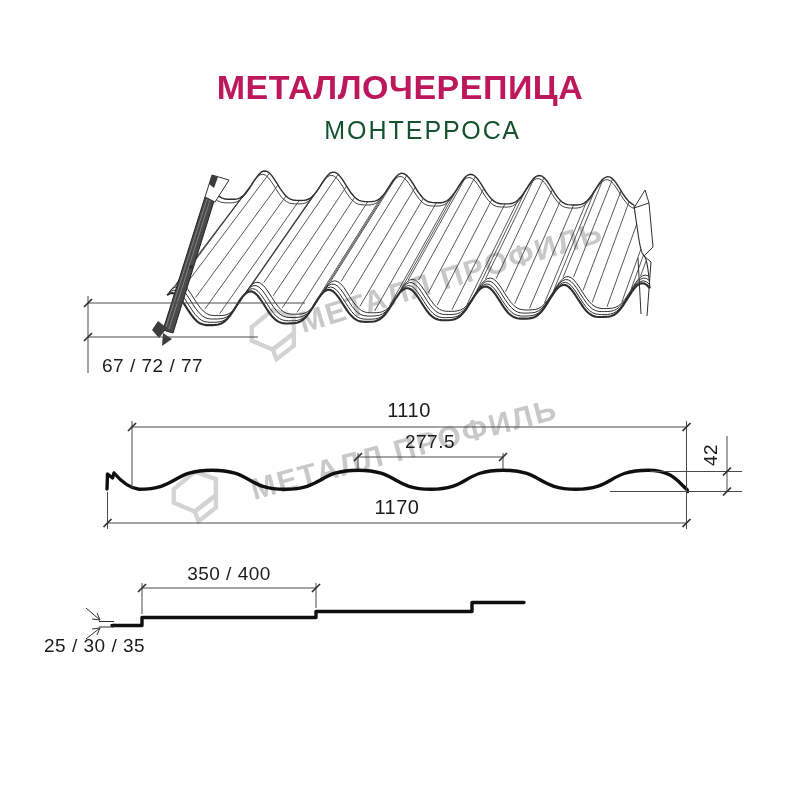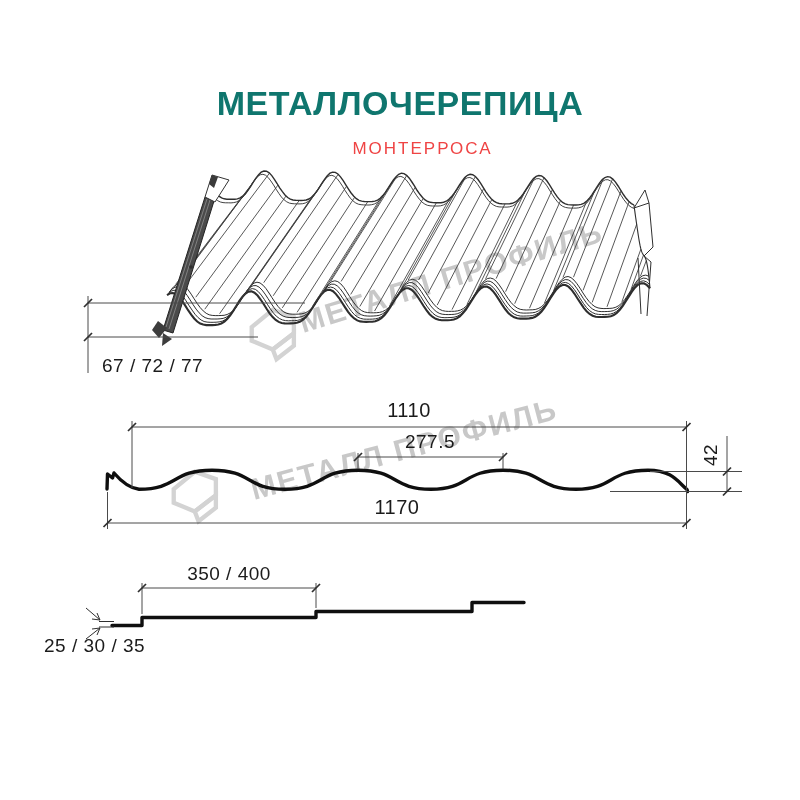--- a/index.html
+++ b/index.html
@@ -1,20 +1,20 @@
 <!DOCTYPE html>
 <html><head>
 <meta charset="utf-8">
 <style>
   html,body{margin:0;padding:0;background:#ffffff;}
   .page{position:relative;width:800px;height:800px;background:#fff;overflow:hidden;
         font-family:"Liberation Sans", sans-serif;}
   .header{position:absolute;top:68px;left:0;width:800px;text-align:center;z-index:3;}
-  .header h1{margin:16px;font-size:34px;font-weight:800;letter-spacing:.5px;color:#0f766e;}
-  .header .subtitle{margin-top:9px;font-size:17px;font-weight:500;letter-spacing:2px;color:#ef4444;margin-left:45px;}
+  .header h1{margin:0;font-size:34px;font-weight:800;letter-spacing:.5px;color:#be185d;}
+  .header .subtitle{margin-top:9px;font-size:25px;font-weight:500;letter-spacing:2px;color:#14532d;margin-left:45px;}
   svg{position:absolute;top:0;left:0;}
   .dimline{stroke:#4a4a4a;stroke-width:1;fill:none;}
   .tick{stroke:#2f2f2f;stroke-width:1.7;}
   .thick{stroke:#0f0f0f;stroke-width:3.4;fill:none;stroke-linecap:round;stroke-linejoin:round;}
   .thin{stroke:#2f2f2f;stroke-width:1;fill:none;}
   .dimtext{font-family:"Liberation Sans",sans-serif;font-size:20px;fill:#1b1b1b;letter-spacing:.5px;}
   .dimtext.small{font-size:19px;}
   .wmtext{font-family:"Liberation Sans",sans-serif;font-size:30px;font-weight:700;
           letter-spacing:2px;fill:#c8c8c8;}
   .wmlogo{fill:none;stroke:#d3d3d3;stroke-width:7;stroke-linejoin:miter;}

